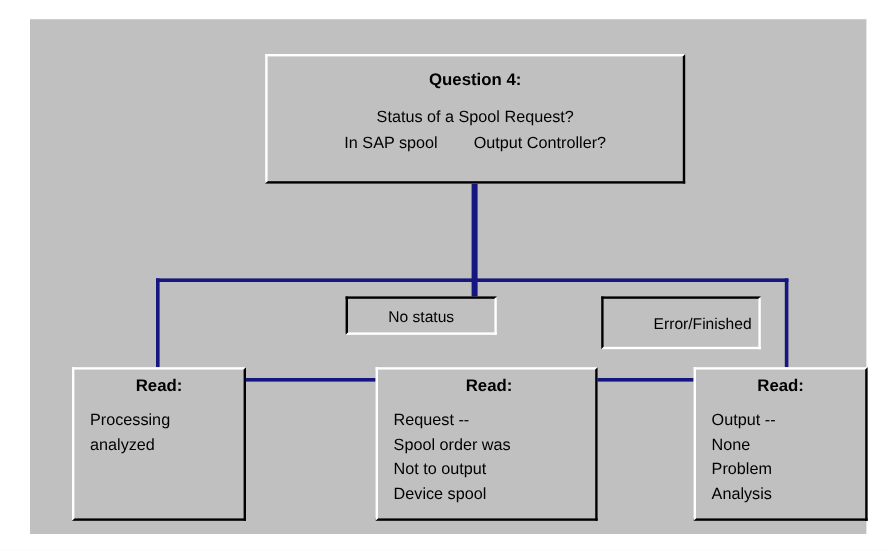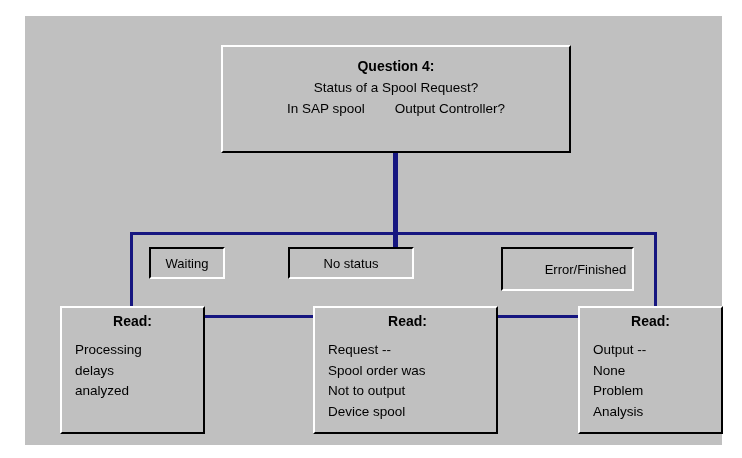--- a/index.html
+++ b/index.html
@@ -70,21 +70,21 @@
     top: 29px;
     width: 350px;
     height: 108px;
     text-align: center;
     padding-top: 11px;
   }
   #question-box .q-title {
     font-size: 14px;
     font-weight: bold;
     color: #000000;
-    margin-bottom: 4px;
+    margin-bottom: 14px;
   }
   #question-box .q-line {
     font-size: 13.5px;
     color: #000000;
     line-height: 1.55;
     white-space: pre;
   }
 
   
   .wire {
@@ -149,35 +149,31 @@
     <div class="wire wire-v" id="drop-right"></div>
     <div class="wire wire-h" id="link-1-2"></div>
     <div class="wire wire-h" id="link-2-3"></div>
 
     <div class="raised" id="question-box">
       <div class="q-title">Question 4:</div>
       <div class="q-line">Status of a Spool Request?</div>
       <div class="q-line">In SAP spool        Output Controller?</div>
     </div>
 
-    <div class="sunken" id="label-waiting">
-      <span class="lbl">Waiting</span>
-    </div>
     <div class="sunken" id="label-nostatus">
       <span class="lbl">No status</span>
     </div>
     <div class="sunken" id="label-error">
       <span class="lbl">Error/Finished</span>
     </div>
 
     <div class="raised read-box" id="read-box-1">
       <div class="r-title">Read:</div>
       <div class="r-lines">
         <div>Processing</div>
-        <div>delays</div>
         <div>analyzed</div>
       </div>
     </div>
 
     <div class="raised read-box" id="read-box-2">
       <div class="r-title">Read:</div>
       <div class="r-lines">
         <div>Request --</div>
         <div>Spool order was</div>
         <div>Not to output</div>

